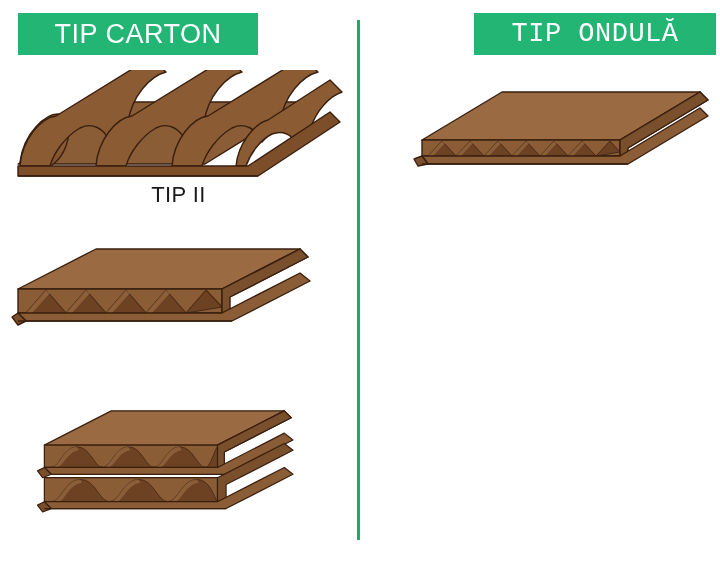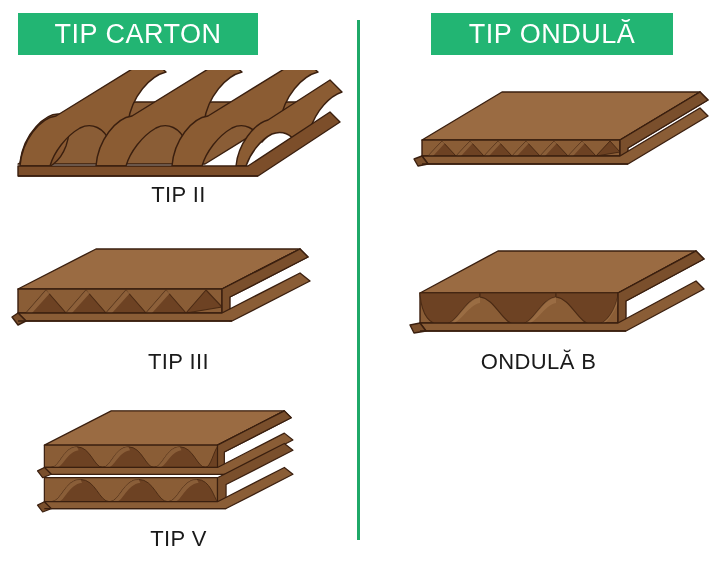--- a/index.html
+++ b/index.html
@@ -27,21 +27,21 @@
     justify-content: center;
     background: #22b573;
     color: #ffffff;
     font-size: 27px;
     font-weight: 400;
     letter-spacing: 0.5px;
     line-height: 1;
     white-space: nowrap;
   }
   #banner-left  { left: 18px;  top: 13px; width: 240px; height: 42px; }
-  #banner-right { left: 431px; top: 13px; width: 242px; height: 42px; }
+  #banner-right { left: 474px; top: 13px; width: 242px; height: 42px; font-family: Liberation Mono, monospace; }
 
   
   #divider {
     position: absolute;
     left: 357px;
     top: 20px;
     width: 3px;
     height: 520px;
     background: #1fa968;
   }
@@ -189,21 +189,20 @@
           </g>
 
           <path d="M 222 52 L 300 12 L 308 20 L 230 60 L 230 84 L 222 76 Z" fill="#7a4f2c"></path>
 
           <path d="M 18 76 L 222 76 L 300 36 L 310 44 L 232 84 L 26 84 Z" fill="#8a5d36"></path>
 
           <path d="M 18 76 L 26 84 L 18 88 L 12 80 Z" fill="#7a4f2c"></path>
           <line x1="18" y1="84" x2="232" y2="84"></line>
         </g>
       </svg>
-      <div class="caption">TIP III</div>
     </div>
 
     <div class="cell r2">
       <svg class="fig" viewBox="0 0 357 140">
         <g stroke="#3a1f0f" stroke-width="1.4" stroke-linejoin="round">
 
           <path d="M 22 48 L 100 8 L 302 8 L 224 48 Z" fill="#9a6b42"></path>
           <path d="M 302 8 L 310 16 L 232 56 L 224 48 Z" fill="#7a4f2c"></path>
 
           <path d="M 22 48 L 224 48 L 224 74 L 22 74 Z" fill="#8a5d36"></path>
@@ -234,21 +233,20 @@
             <path d="M 98 114 C 110 114, 114 88, 132 88 L 134 92 C 118 94, 114 114, 106 114 Z"></path>
             <path d="M 166 114 C 178 114, 182 88, 200 88 L 202 92 C 186 94, 182 114, 174 114 Z"></path>
           </g>
           <path d="M 224 86 L 302 46 L 312 54 L 234 94 L 234 120 L 224 114 Z" fill="#7a4f2c"></path>
 
           <path d="M 22 114 L 224 114 L 302 74 L 312 82 L 234 122 L 30 122 Z" fill="#8a5d36"></path>
           <path d="M 22 114 L 30 122 L 20 126 L 14 118 Z" fill="#7a4f2c"></path>
           <line x1="22" y1="122" x2="234" y2="122"></line>
         </g>
       </svg>
-      <div class="caption">TIP V</div>
     </div>
   </div>
 
   <div id="col-right" class="column">
 
     <div class="cell r0">
       <svg class="fig" viewBox="0 0 357 120">
         <g stroke="#3a1f0f" stroke-width="1.4" stroke-linejoin="round">
 
           <path d="M 62 70 L 142 22 L 340 22 L 260 70 Z" fill="#9a6b42"></path>
@@ -275,44 +273,16 @@
 
           <path d="M 260 70 L 340 22 L 348 30 L 268 78 L 268 90 L 260 86 Z" fill="#7a4f2c"></path>
 
           <path d="M 62 86 L 260 86 L 340 38 L 348 46 L 268 94 L 68 94 Z" fill="#8a5d36"></path>
           <path d="M 62 86 L 68 94 L 58 96 L 54 89 Z" fill="#7a4f2c"></path>
           <line x1="62" y1="94" x2="268" y2="94"></line>
         </g>
       </svg>
     </div>
 
-    <div class="cell r1">
-      <svg class="fig" viewBox="0 0 357 120">
-        <g stroke="#3a1f0f" stroke-width="1.4" stroke-linejoin="round">
-
-          <path d="M 60 56 L 138 14 L 336 14 L 258 56 Z" fill="#9a6b42"></path>
-          <path d="M 336 14 L 344 22 L 266 64 L 258 56 Z" fill="#7a4f2c"></path>
-
-          <path d="M 60 56 L 258 56 L 258 86 L 60 86 Z" fill="#8a5d36"></path>
-          <g fill="#6d4223" stroke="#4a2a14" stroke-width="1.1">
-            <path d="M 60 58 C 62 78, 70 88, 82 88 C 98 88, 104 62, 120 60 L 120 56 L 60 56 Z"></path>
-            <path d="M 120 60 C 136 62, 142 88, 158 88 C 174 88, 180 62, 196 60 L 196 56 L 120 56 Z"></path>
-            <path d="M 196 60 C 212 62, 218 88, 234 88 C 248 88, 256 70, 258 58 L 258 56 L 196 56 Z"></path>
-          </g>
-          <g fill="#a87a4e" opacity="0.55" stroke="none">
-            <path d="M 82 88 C 98 88, 104 62, 120 60 L 120 66 C 108 68, 100 88, 88 88 Z"></path>
-            <path d="M 158 88 C 174 88, 180 62, 196 60 L 196 66 C 184 68, 176 88, 164 88 Z"></path>
-            <path d="M 234 88 C 248 88, 256 70, 258 58 L 258 66 C 254 76, 246 88, 240 88 Z"></path>
-          </g>
-
-          <path d="M 258 56 L 336 14 L 344 22 L 266 64 L 266 92 L 258 86 Z" fill="#7a4f2c"></path>
-
-          <path d="M 60 86 L 258 86 L 336 44 L 344 52 L 266 94 L 66 94 Z" fill="#8a5d36"></path>
-          <path d="M 60 86 L 66 94 L 54 96 L 50 88 Z" fill="#7a4f2c"></path>
-          <line x1="60" y1="94" x2="266" y2="94"></line>
-        </g>
-      </svg>
-      <div class="caption">ONDULĂ B</div>
-    </div>
 
   </div>
 
 </div>
 
 </body></html>

